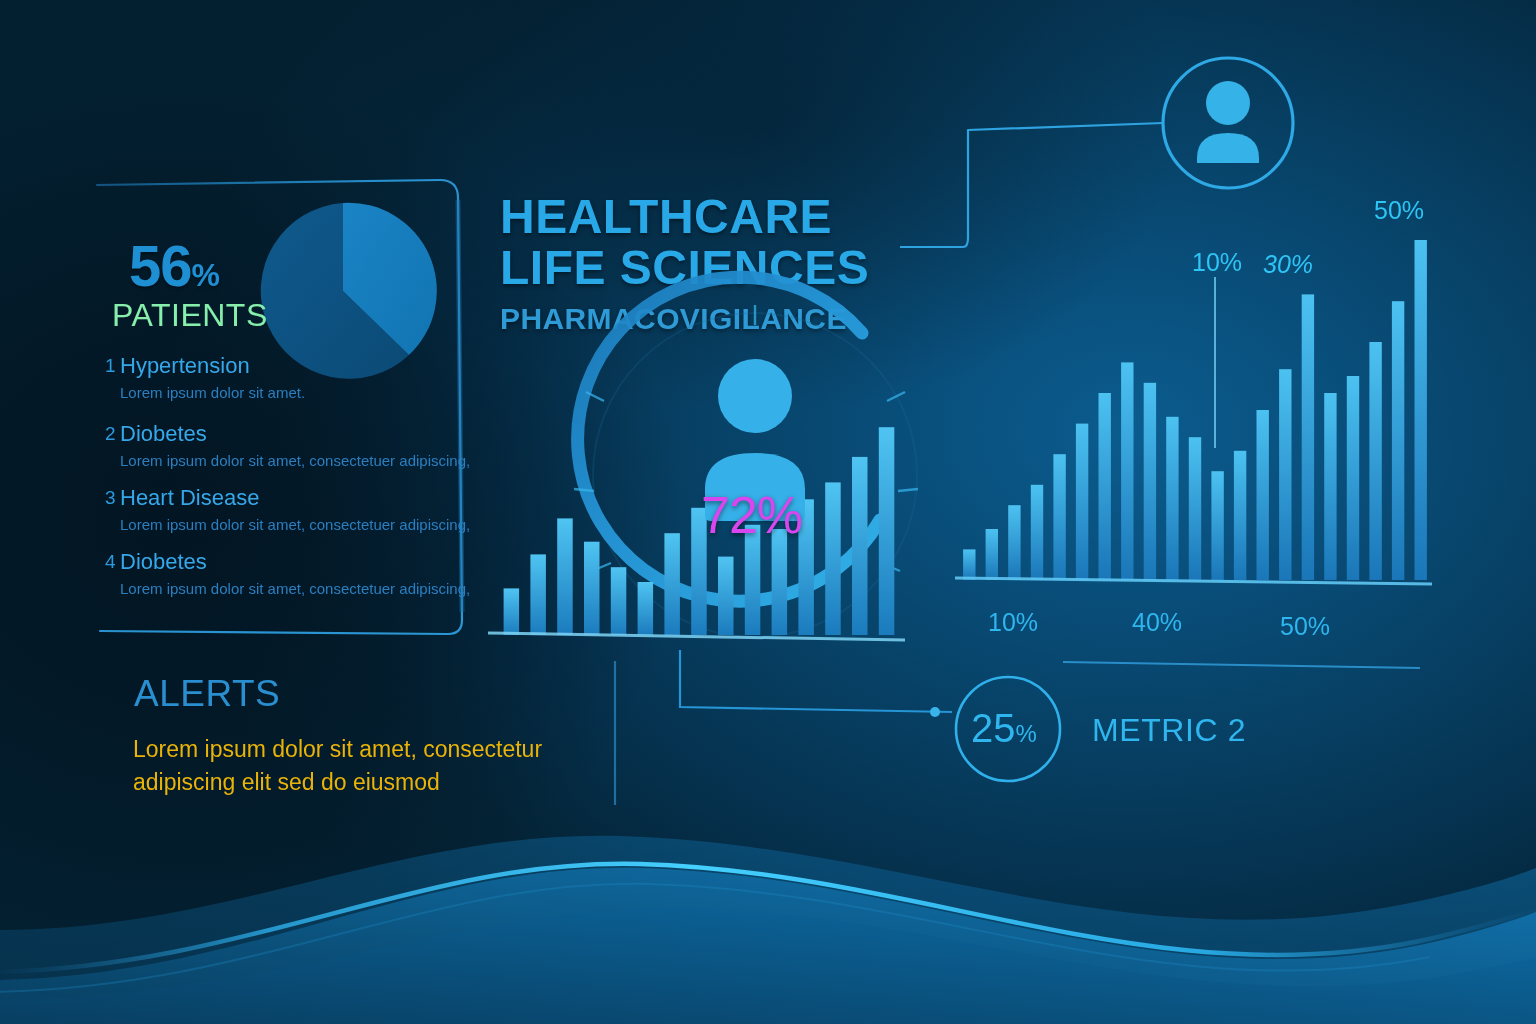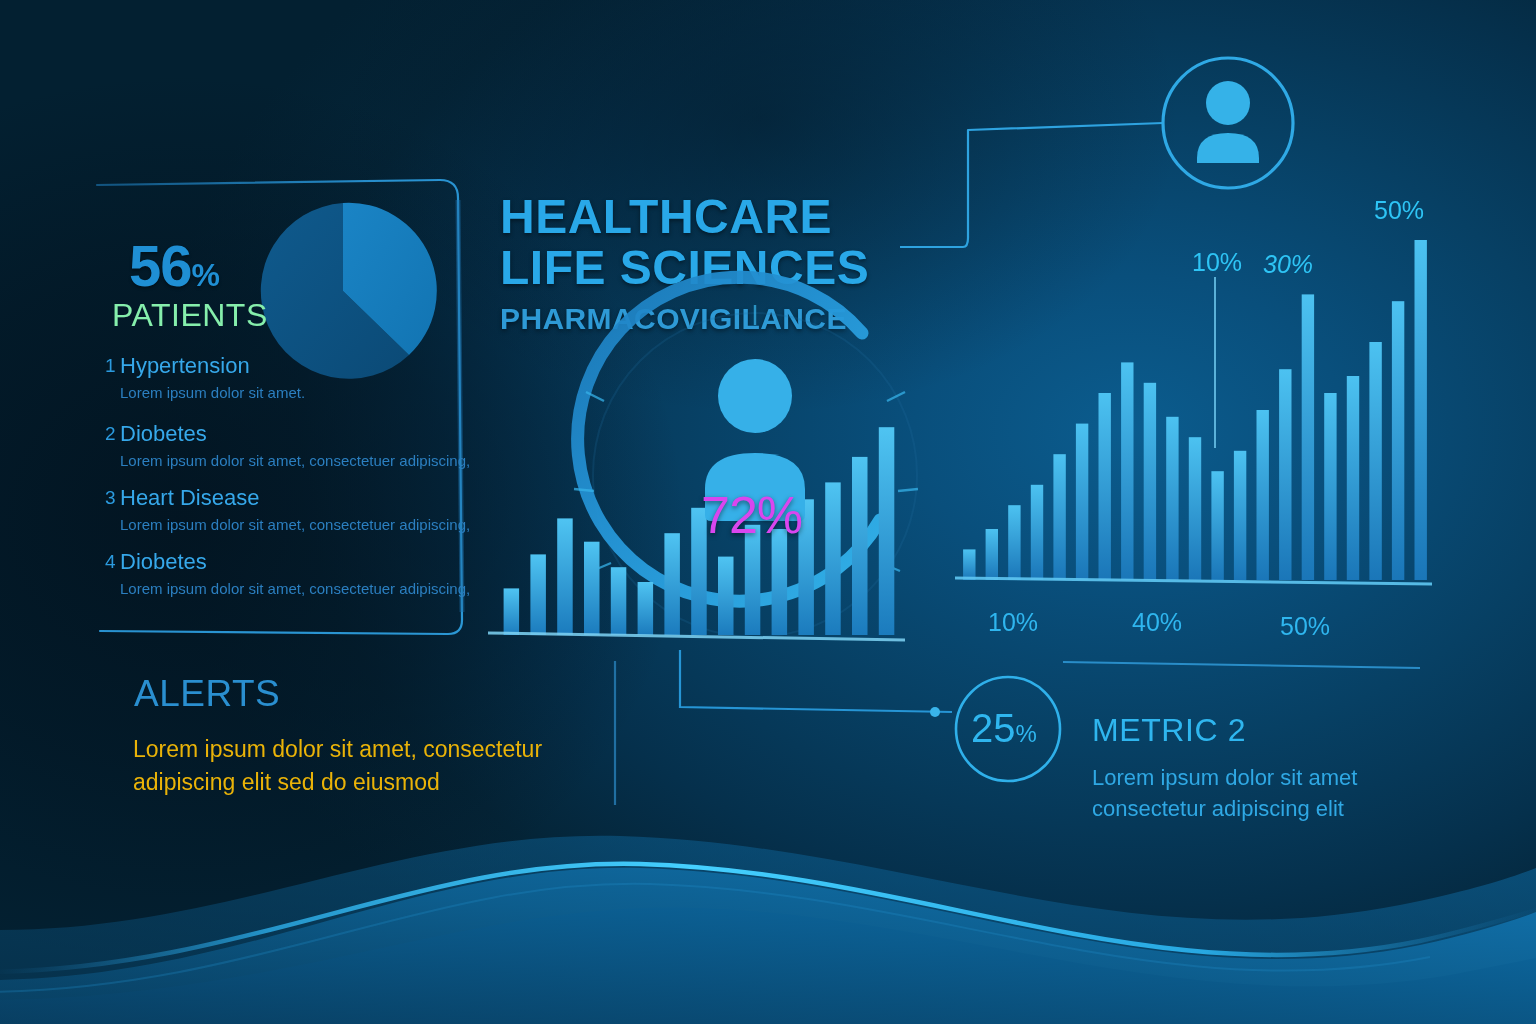--- a/index.html
+++ b/index.html
@@ -284,15 +284,14 @@
   <div class="t alerts-h" style="left:134px; top:673px;">ALERTS</div>
   <div class="t alerts-p" style="left:133px; top:733px;">Lorem ipsum dolor sit amet, consectetur adipiscing elit sed do eiusmod</div>
 
   <svg class="layer" viewBox="0 0 1536 1024">
     <circle cx="1008" cy="729" r="52" fill="none" stroke="#2fb0ea" stroke-width="2.6"></circle>
   </svg>
   <div class="t m2-pct" style="left:971px; top:706px;">
     <span>25</span><span class="sm">%</span>
   </div>
   <div class="t m2-h" style="left:1092px; top:712px;">METRIC 2</div>
-  <div class="t m2-p" style="left:1092px; top:762px;">Lorem ipsum dolor sit amet consectetur adipiscing elit</div>
 
 </div>
 
 </body></html>

